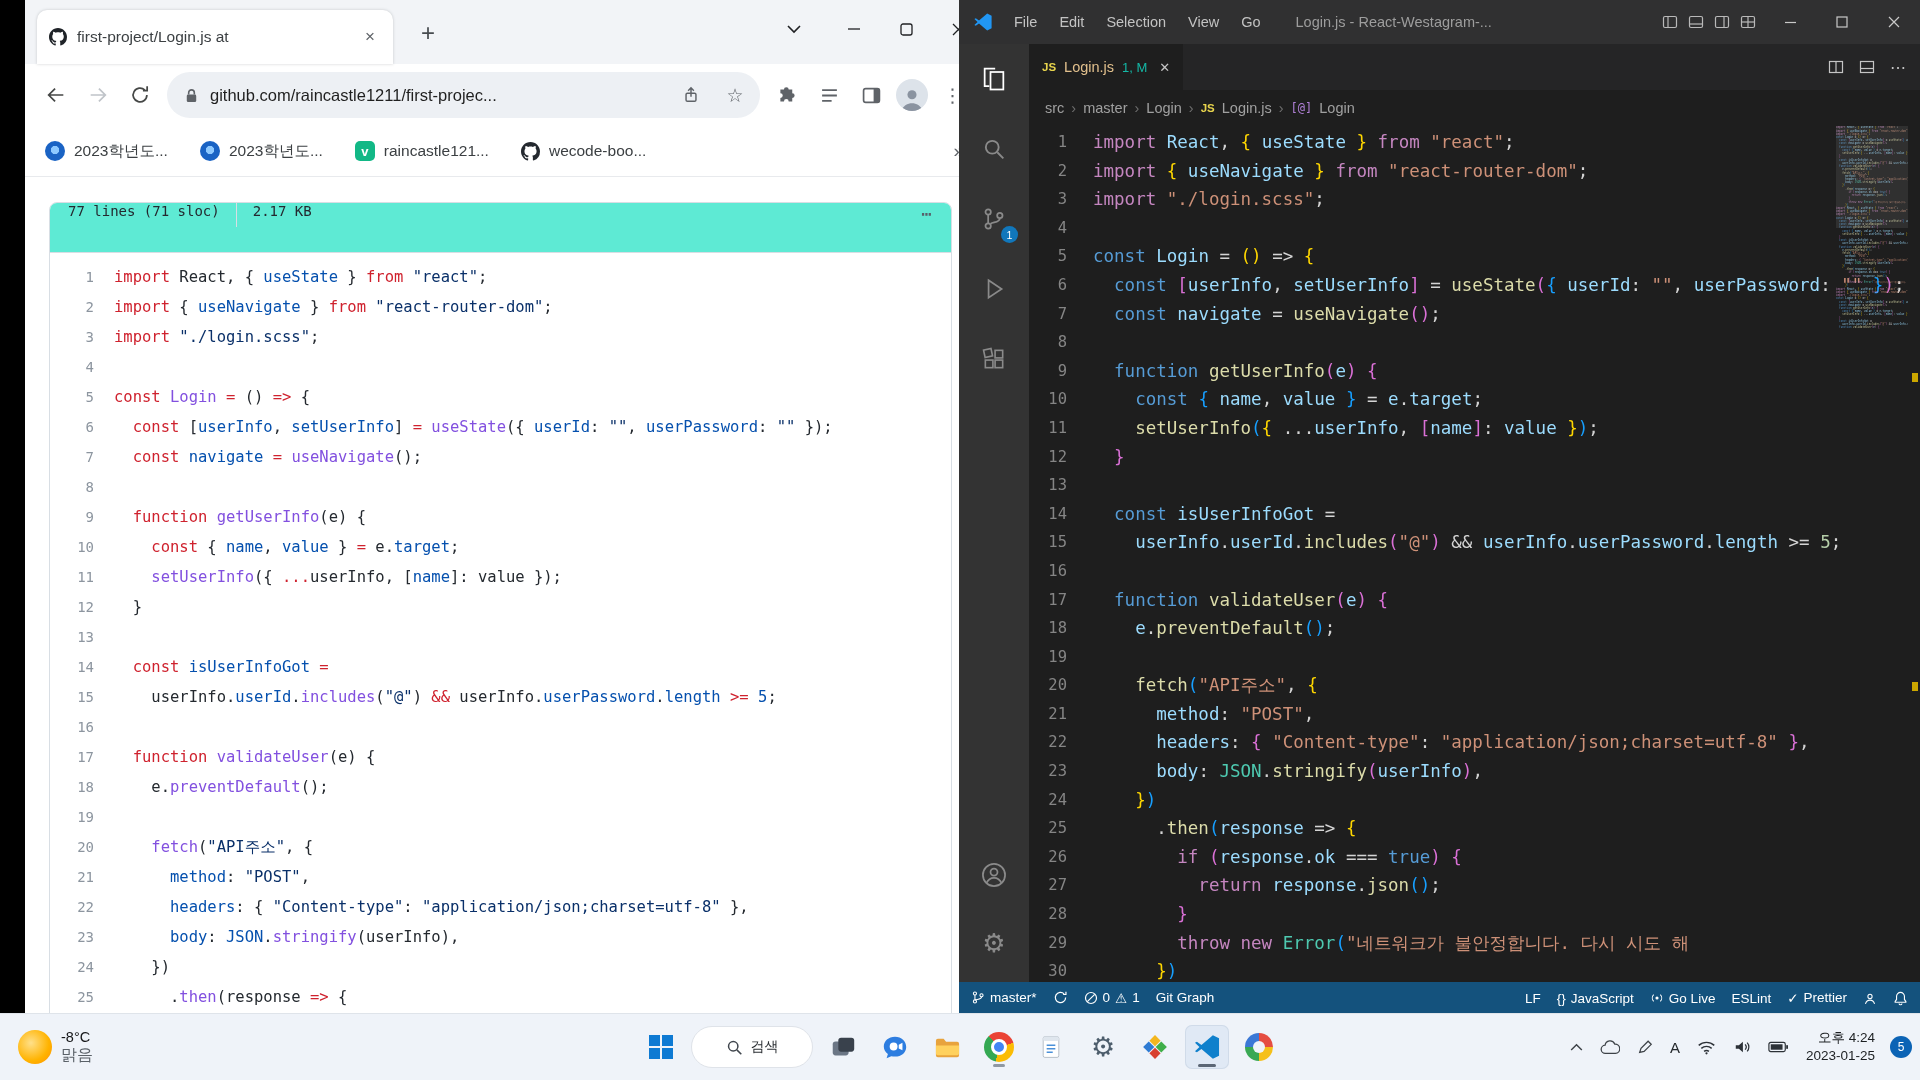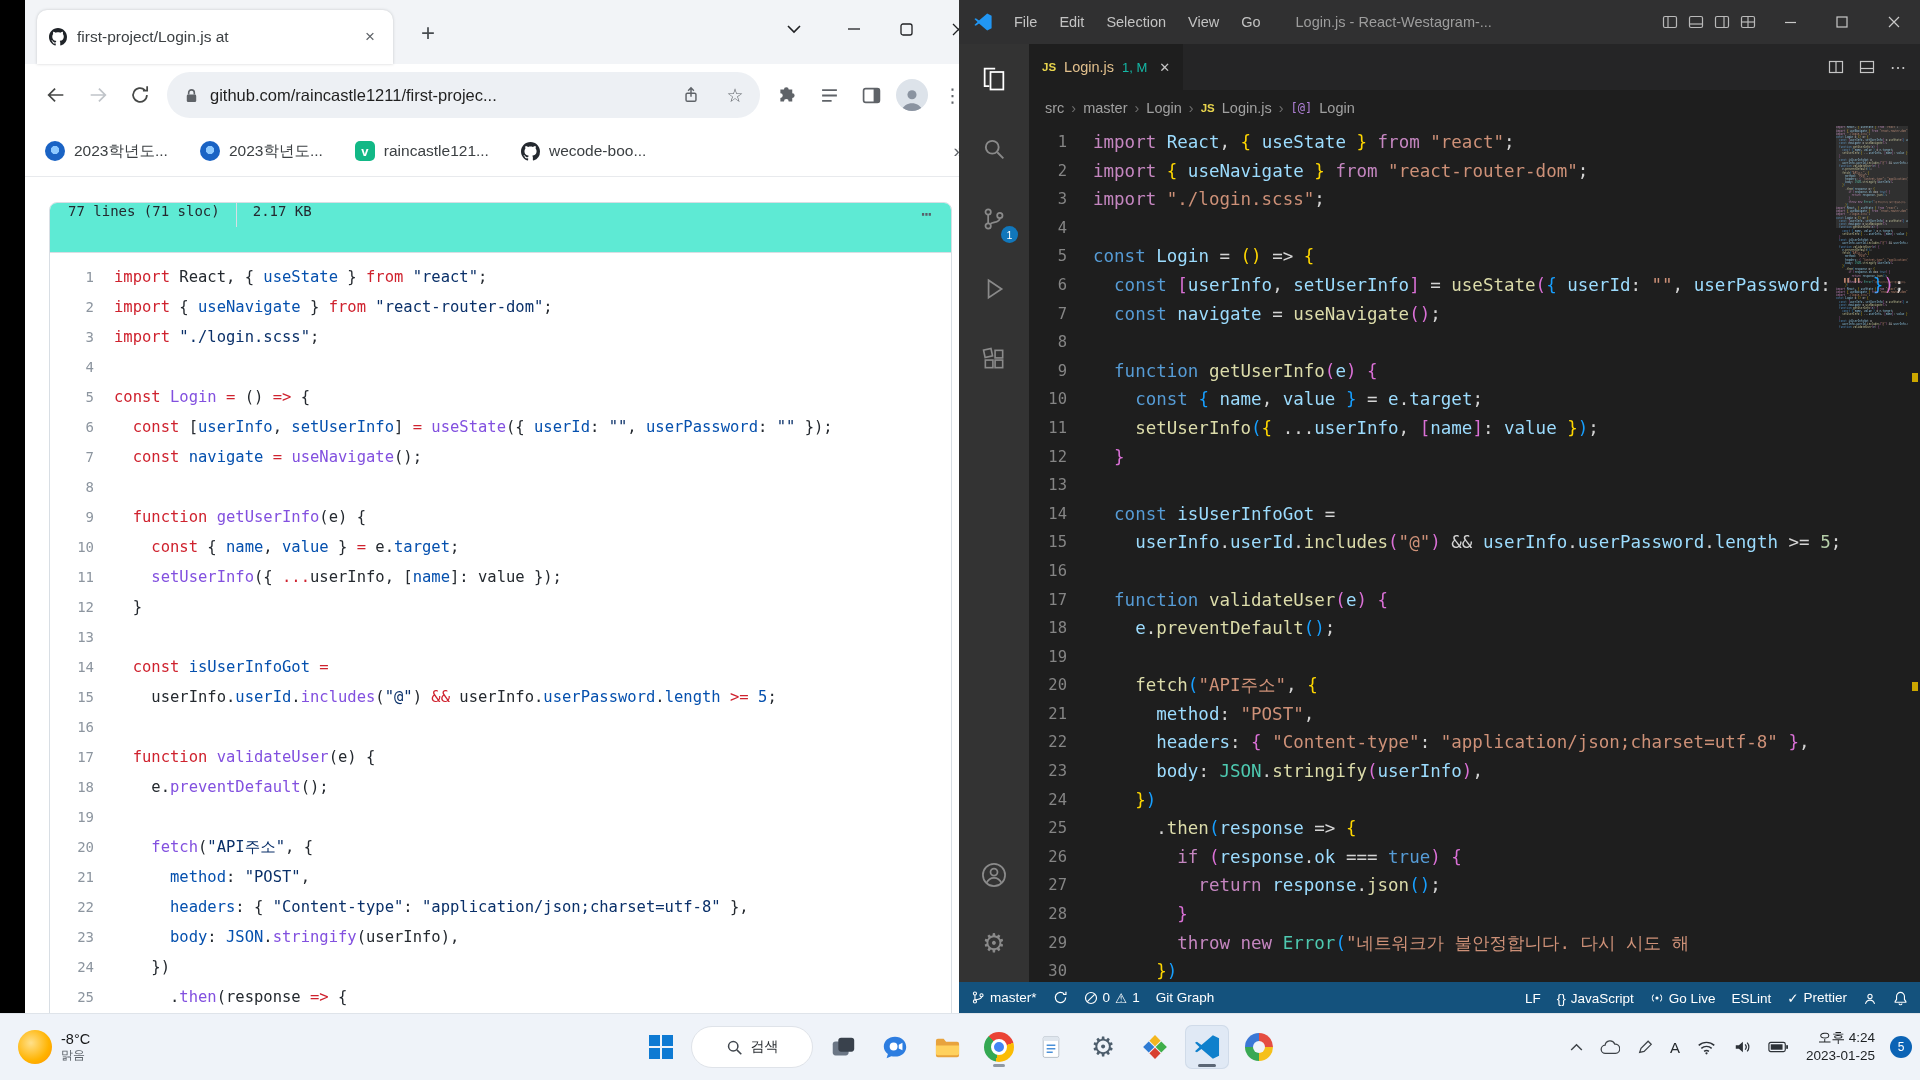--- a/index.html
+++ b/index.html
@@ -105,21 +105,21 @@
   .st{display:flex;align-items: center;gap:5px;white-space:nowrap;}
   .st-right{margin-left:auto;display:flex;gap:16px;align-items:flex-end;}
 
   
   .taskbar{position:absolute;left:0;right:0;bottom:0;height:67px;background:var(--taskbar-bg,#eff3f9);
     border-top:1px solid #dfe4ea;}
   .tb-weather{position:absolute;left:10px;top:0;height:100%;display:flex;align-items:center;gap:9px;padding:0 8px;}
   .sun{width:34px;height:34px;border-radius:50%;
     background:radial-gradient(circle at 38% 38%,#ffe08a,#ffb300 60%,#ff8f00);}
   .tw-temp{font-size:14.5px;color:#17181a;}
-  .tw-cond{font-size:12px;color:#5a6168;}
+  .tw-cond{font-size:16px;color:#5a6168;}
   .tb-center{position:absolute;left:50%;top:0;height:100%;transform:translateX(-50%);
     display:flex;align-items:center;gap:8px;}
   .tb-btn{width:44px;height:44px;border-radius:7px;display:flex;align-items:center;justify-content:center;position:relative;flex:none;}
   .tb-btn.active{background:#e0e9f5;box-shadow:inset 0 0 0 1px #d0dbe9;}
   .ind{position:absolute;bottom:2px;left:50%;transform:translateX(-50%);height:3px;border-radius:2px;background:#8f98a3;}
   .ind-sm{width:12px;} .ind-lg{width:18px;background:#5b6675;}
   .tb-search{height:42px;width:122px;background:#fff;border:1px solid #dfe3e9;border-radius:21px;
     display:flex;align-items:center;justify-content:center;gap:8px;font-size:14px;color:#2b2f33;flex:none;}
   .chrome-ball{width:30px;height:30px;border-radius:50%;position:relative;
     background:conic-gradient(from -45deg,#ea4335 0 33%,#fbbc05 0 66%,#34a853 0 100%);}

